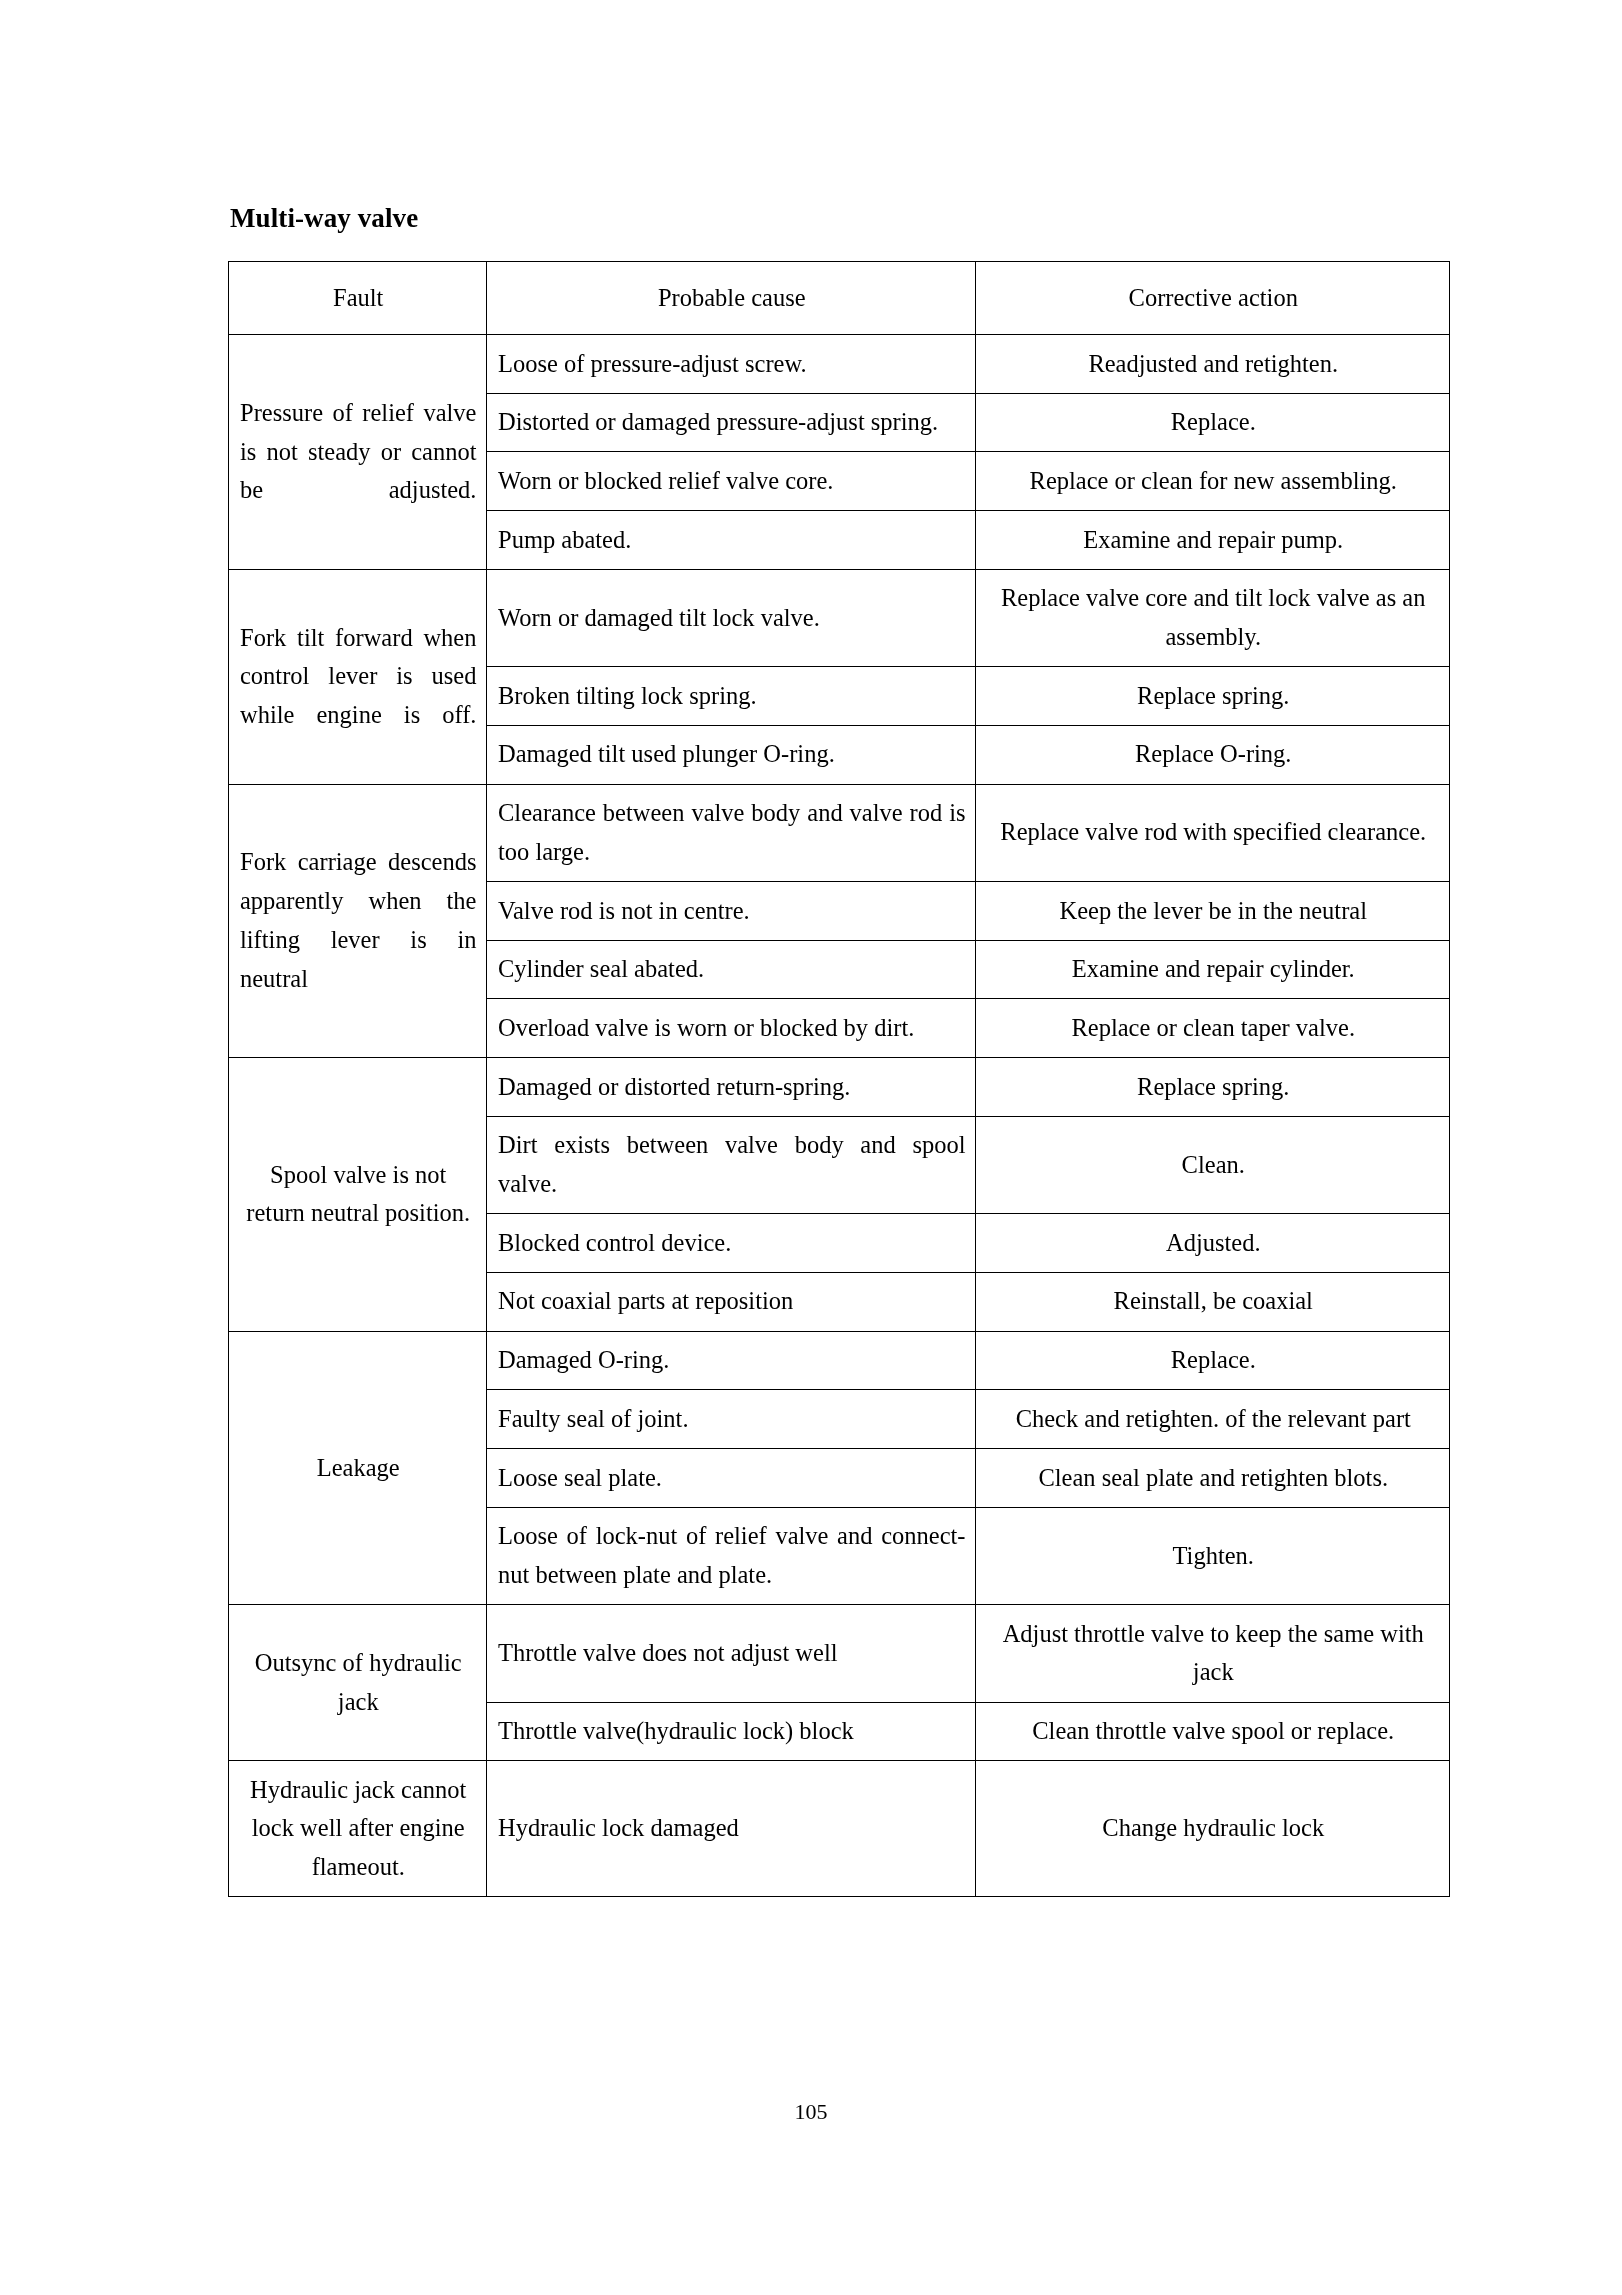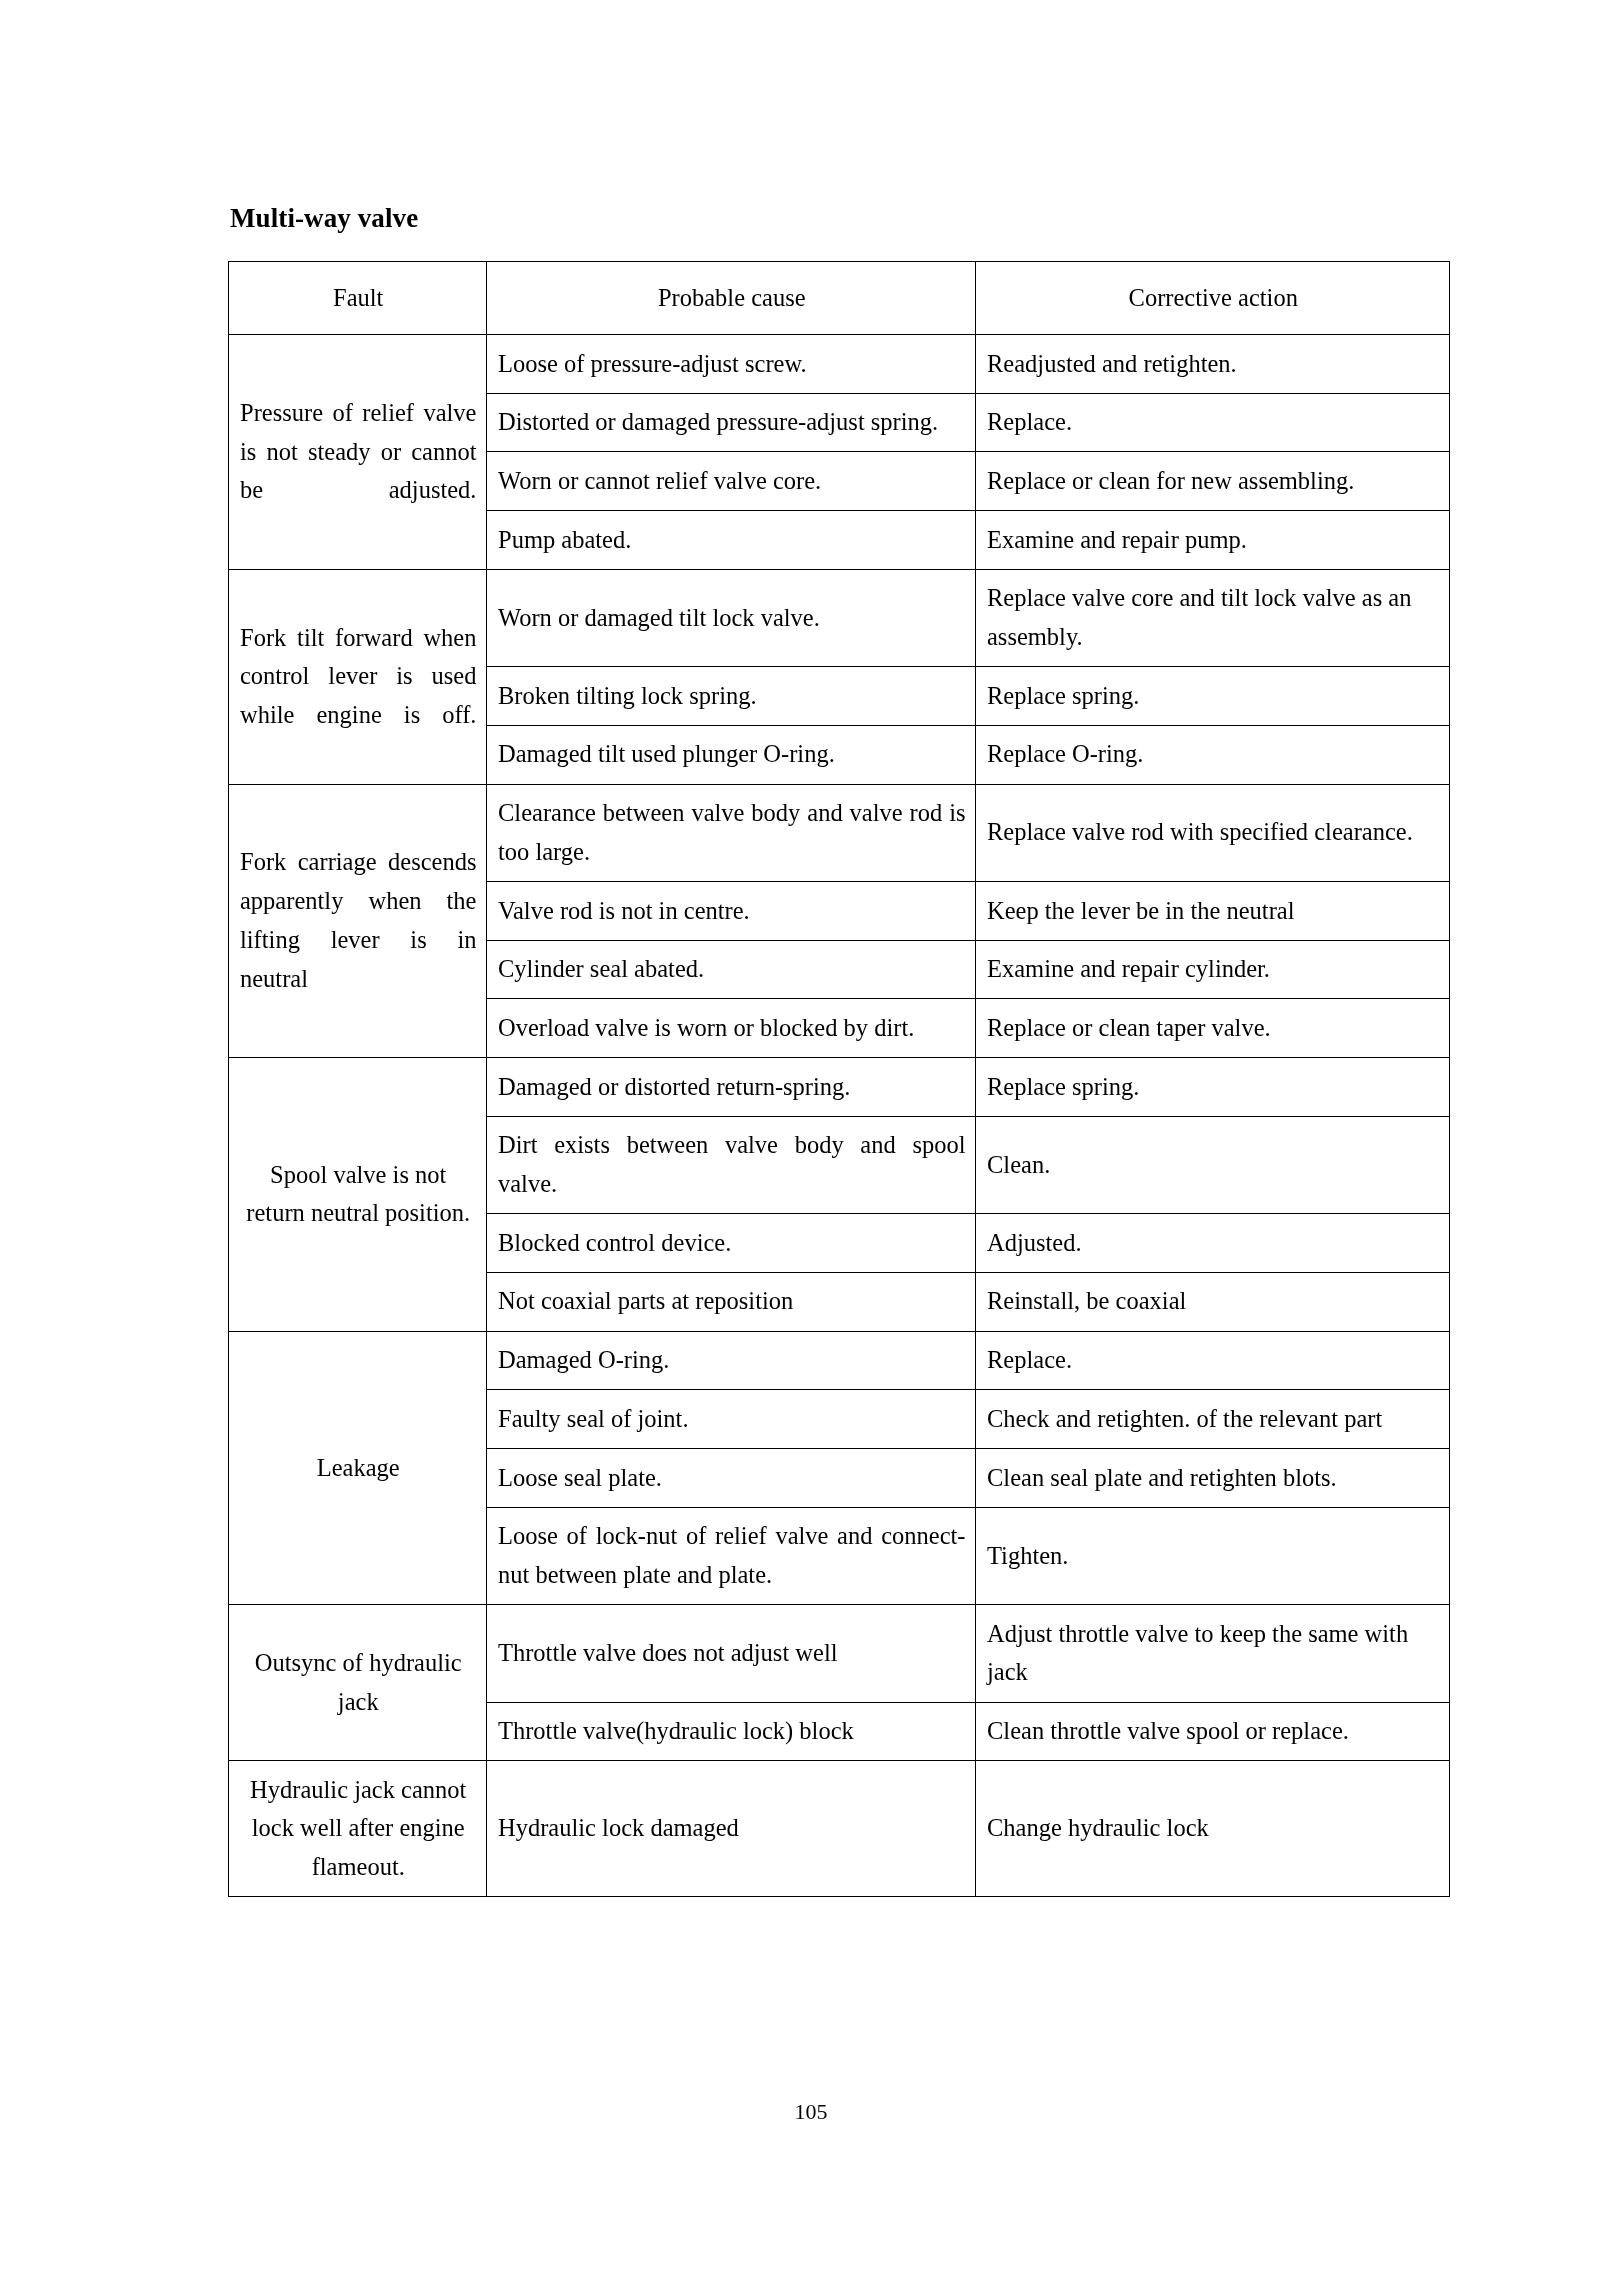--- a/index.html
+++ b/index.html
@@ -87,21 +87,21 @@
     text-align: justify;
     text-align-last: left;
     line-height: 1.95;
   }
   td.cause.single {
     text-align: center;
     line-height: 1.58;
   }
 
   td.action {
-    text-align: left;
+    text-align: center;
     line-height: 1.95;
   }
   td.action.single {
     line-height: 1.58;
   }
 
   .page-number {
     position: absolute;
     left: 0;
     top: 2101px;
@@ -135,21 +135,21 @@
         <tr>
           <td class="group" rowspan="4">Pressure of relief valve is not steady or cannot be adjusted.</td>
           <td class="cause single">Loose of pressure-adjust screw.</td>
           <td class="action single">Readjusted and retighten.</td>
         </tr>
         <tr>
           <td class="cause">Distorted or damaged pressure-adjust spring.</td>
           <td class="action single">Replace.</td>
         </tr>
         <tr>
-          <td class="cause single">Worn or cannot relief valve core.</td>
+          <td class="cause single">Worn or blocked relief valve core.</td>
           <td class="action single">Replace or clean for new assembling.</td>
         </tr>
         <tr>
           <td class="cause single">Pump abated.</td>
           <td class="action single">Examine and repair pump.</td>
         </tr>
         <tr>
           <td class="group" rowspan="3">Fork tilt forward when control lever is used while engine is off.</td>
           <td class="cause single">Worn or damaged tilt lock valve.</td>
           <td class="action">Replace valve core and tilt lock valve as an assembly.</td>

